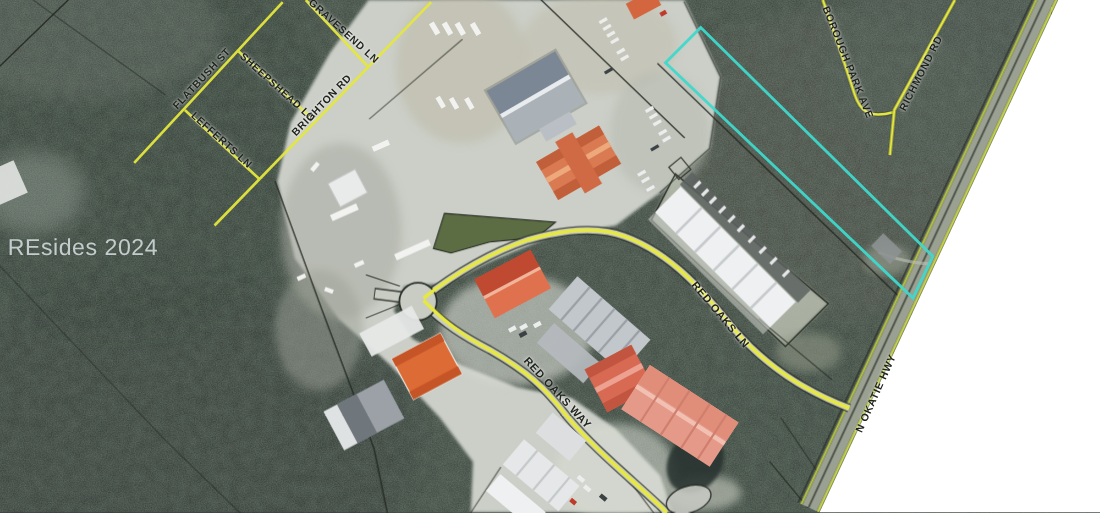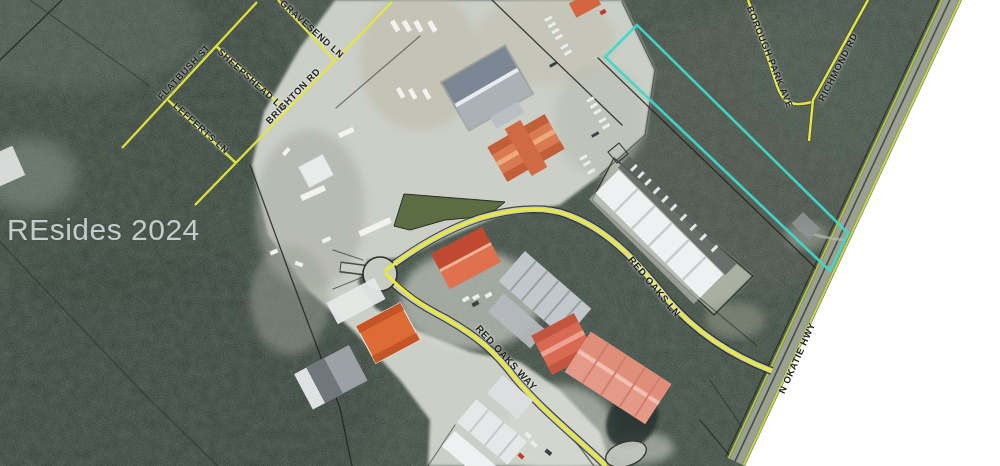--- a/index.html
+++ b/index.html
@@ -5,21 +5,21 @@
   html,body{margin:0;padding:0;background:#fff;}
   #stage{position:relative;width:1000px;height:466px;overflow:hidden;background:#fff;
          font-family:"Liberation Sans",sans-serif;}
   #map-svg{position:absolute;left:0;top:0;}
   .road-label{
     position:absolute;white-space:nowrap;color:#20241d;font-weight:700;
     letter-spacing:.6px;line-height:1;
     text-shadow:0 0 2px rgba(255,255,255,.75),0 0 4px rgba(255,255,255,.45);
   }
   #watermark{
-    position:absolute;left:7px;top:215px;font-size:30px;font-weight:400;
+    position:absolute;left:7px;top:215px;font-size:21px;font-weight:400;
     color:#d6dcdf;opacity:.88;letter-spacing:.5px;line-height:1;
     text-shadow:0 0 2px rgba(60,70,65,.25);
   }
 </style>
 </head>
 <body>
 
 <div id="stage">
 
 <svg id="map-svg" width="1000" height="466" viewBox="0 0 1000 466">

